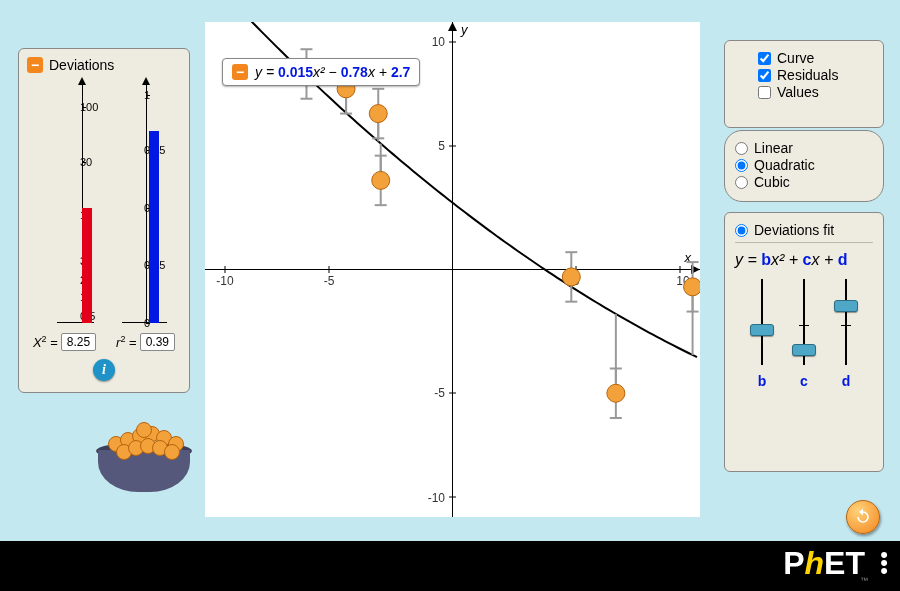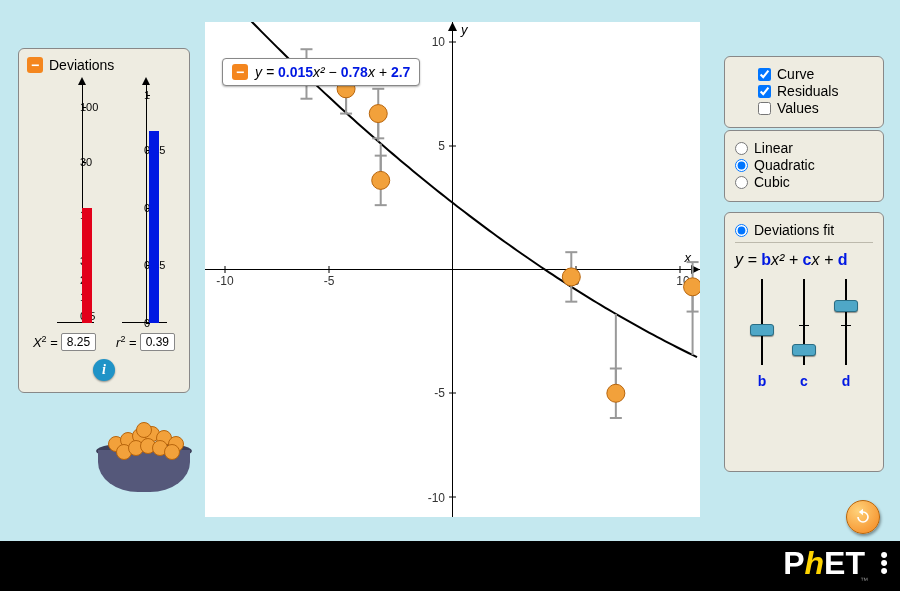--- a/index.html
+++ b/index.html
@@ -40,22 +40,22 @@
   .info-icon { width: 22px; height: 22px; background: #1f93c7; border-radius: 50%; color: #fff; font-weight: bold; font-family: serif; font-style: italic; text-align: center; line-height: 22px; margin: 8px auto 0; box-shadow: 0 1px 2px rgba(0,0,0,0.4); }
 
   
   #bucket { position: absolute; left: 98px; top: 422px; width: 92px; height: 70px; }
   #bucket .bowl { position: absolute; bottom: 0; left: 0; width: 92px; height: 42px; background: #55587a; border-radius: 0 0 40px 40px / 0 0 30px 30px; }
   #bucket .rim  { position: absolute; top: 20px; left: -2px; width: 96px; height: 18px; background: #3c3f5a; border-radius: 50%; }
   #bucket .ball { position: absolute; width: 14px; height: 14px; background: #f2a13b; border: 1px solid #b8650c; border-radius: 50%; }
 
   
   .ctrl { left: 724px; width: 160px; padding: 8px 10px; }
-  #ctrl-view  { top: 56px; height: 72px; padding-left: 33px; }
-  #ctrl-order { top: 130px; height: 72px; }
+  #ctrl-view  { top: 40px; height: 88px; padding-left: 33px; }
+  #ctrl-order { top: 130px; height: 72px; border-radius: 18px; }
   #ctrl-fit   { top: 212px; height: 260px; }
   .row { display: flex; align-items: center; gap: 6px; font-size: 14px; margin: 1px 0; }
   input[type=checkbox], input[type=radio] { margin: 0; }
   .eqn-label { font-style: italic; font-size: 16px; margin: 8px 0 6px; }
   .eqn-label .coef { font-weight: bold; color: #0018e2; font-style: normal; }
   .sliders { display: flex; gap: 18px; justify-content: center; margin-top: 4px; }
   .vslider { width: 24px; height: 110px; position: relative; text-align: center; }
   .vslider .track { position: absolute; top: 4px; bottom: 20px; left: 50%; width: 2px; background: #000; transform: translateX(-50%); }
   .vslider .thumb { position: absolute; left: 50%; width: 22px; height: 10px; background: #4fa7c7; border: 1px solid #2a6d84; border-radius: 3px; transform: translate(-50%, -50%); box-shadow: 0 1px 1px rgba(0,0,0,.4); }
   .vslider .tick { position:absolute; left:50%; width:10px; height:1px; background:#000; transform:translateX(-50%); }

